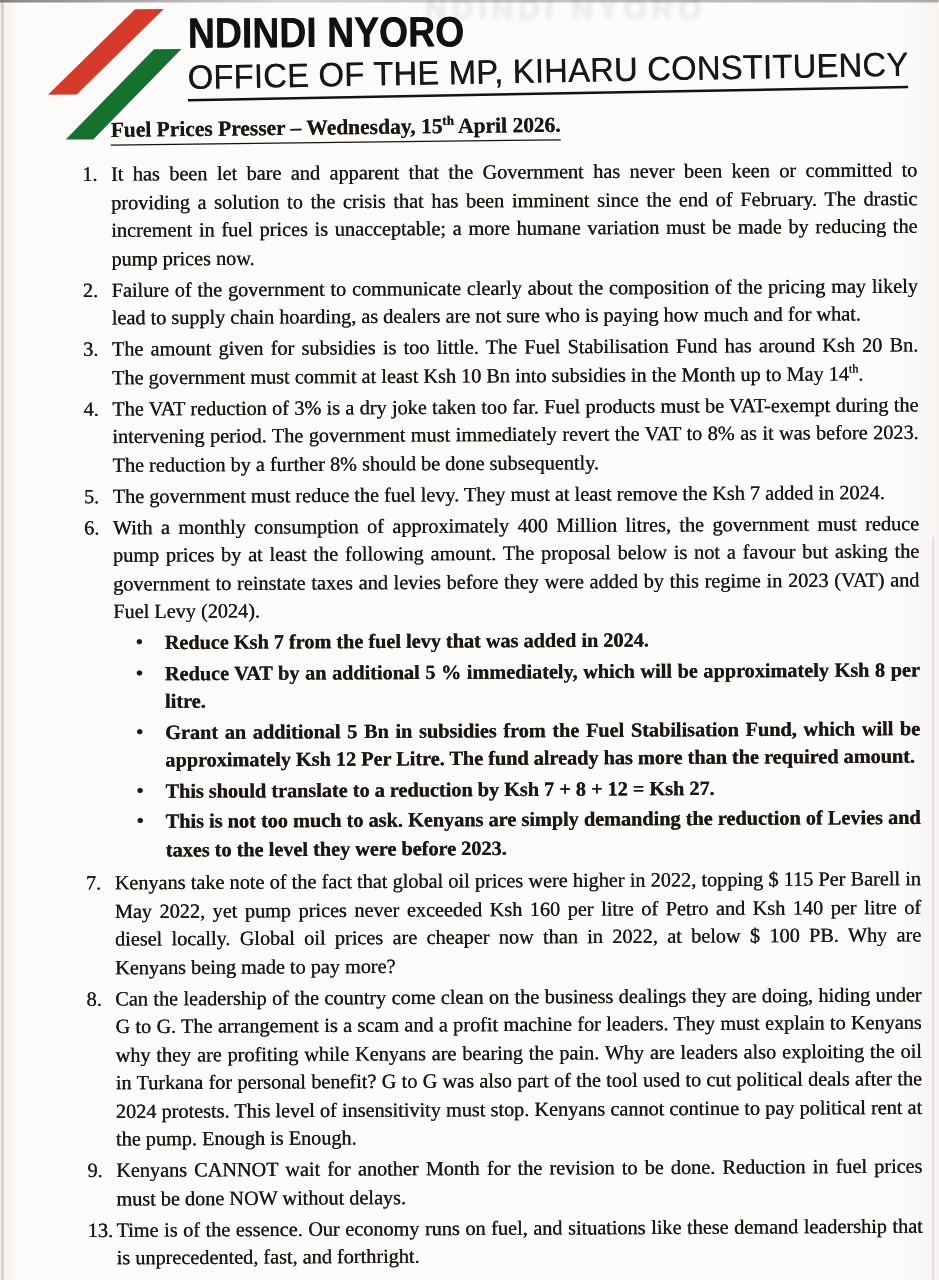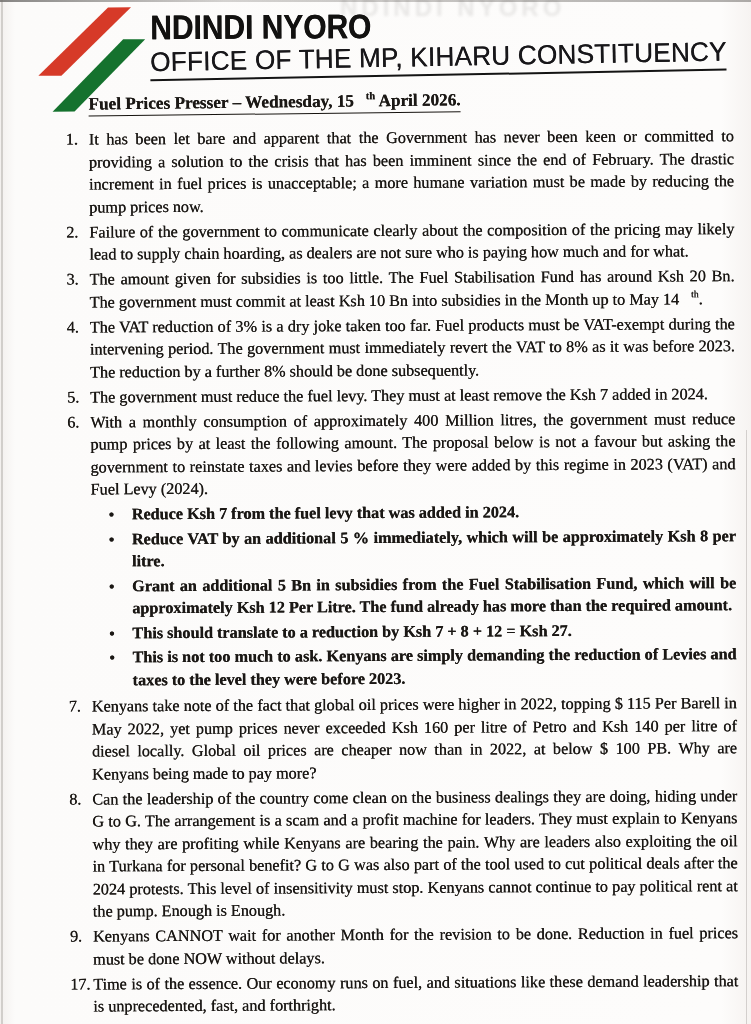--- a/index.html
+++ b/index.html
@@ -45,21 +45,21 @@
     font-size:16.2px; line-height:22.5px;
     text-shadow:0.28px 0 0 currentColor;
   }
   .li { display:flex; margin-bottom:2.5px; }
   .num { flex:none; width:23px; }
   .txt { flex:1; text-align:justify; }
   .bullets { margin:2px 0 4px 41px; }
   .b-li { display:flex; font-weight:700; margin-bottom:2px; }
   .dot { flex:none; width:23px; font-size:15px; }
   .btxt { flex:1; text-align:justify; }
-  sup { font-size:0.6em; line-height:0; vertical-align:super;margin-left:12px; }
+  sup { font-size:0.6em; line-height:0; vertical-align:super; }
 
   
   .artifact { position:absolute; pointer-events:none; }
   .top-edge { left:0; top:0; width:100%; height:2px;
     background:linear-gradient(90deg,rgba(40,38,36,0.55),rgba(90,85,80,0.25) 30%,rgba(60,56,52,0.4)); }
   .left-edge { left:1px; top:0; width:1.5px; height:100%; background:rgba(120,114,108,0.28); }
   .right-edge { right:4px; top:430px; width:1.5px; height:594px; background:rgba(130,124,118,0.30); }
   .bleed {
     left:340px; top:-6px;
     font-family:"Liberation Sans",sans-serif; font-weight:700; font-size:24px;
@@ -142,18 +142,18 @@
       </div>
       <div class="li">
         <span class="num">8.</span>
         <span class="txt">Can the leadership of the country come clean on the business dealings they are doing, hiding under G to G. The arrangement is a scam and a profit machine for leaders. They must explain to Kenyans why they are profiting while Kenyans are bearing the pain. Why are leaders also exploiting the oil in Turkana for personal benefit? G to G was also part of the tool used to cut political deals after the 2024 protests. This level of insensitivity must stop. Kenyans cannot continue to pay political rent at the pump. Enough is Enough.</span>
       </div>
       <div class="li">
         <span class="num">9.</span>
         <span class="txt">Kenyans CANNOT wait for another Month for the revision to be done. Reduction in fuel prices must be done NOW without delays.</span>
       </div>
       <div class="li">
-        <span class="num">17.</span>
+        <span class="num">13.</span>
         <span class="txt">Time is of the essence. Our economy runs on fuel, and situations like these demand leadership that is unprecedented, fast, and forthright.</span>
       </div>
     </main>
 
 </div>
 
 </body></html>

